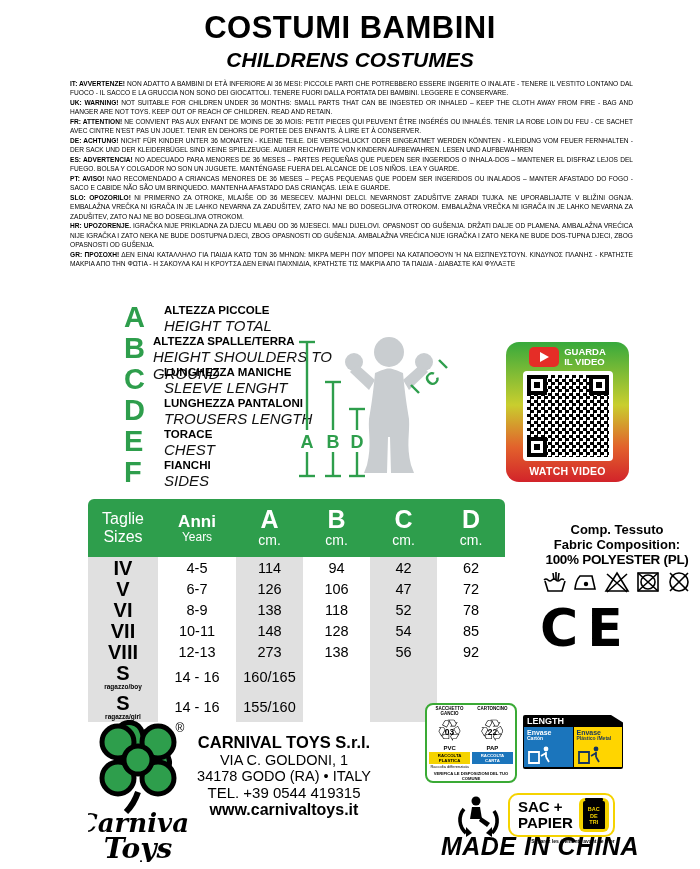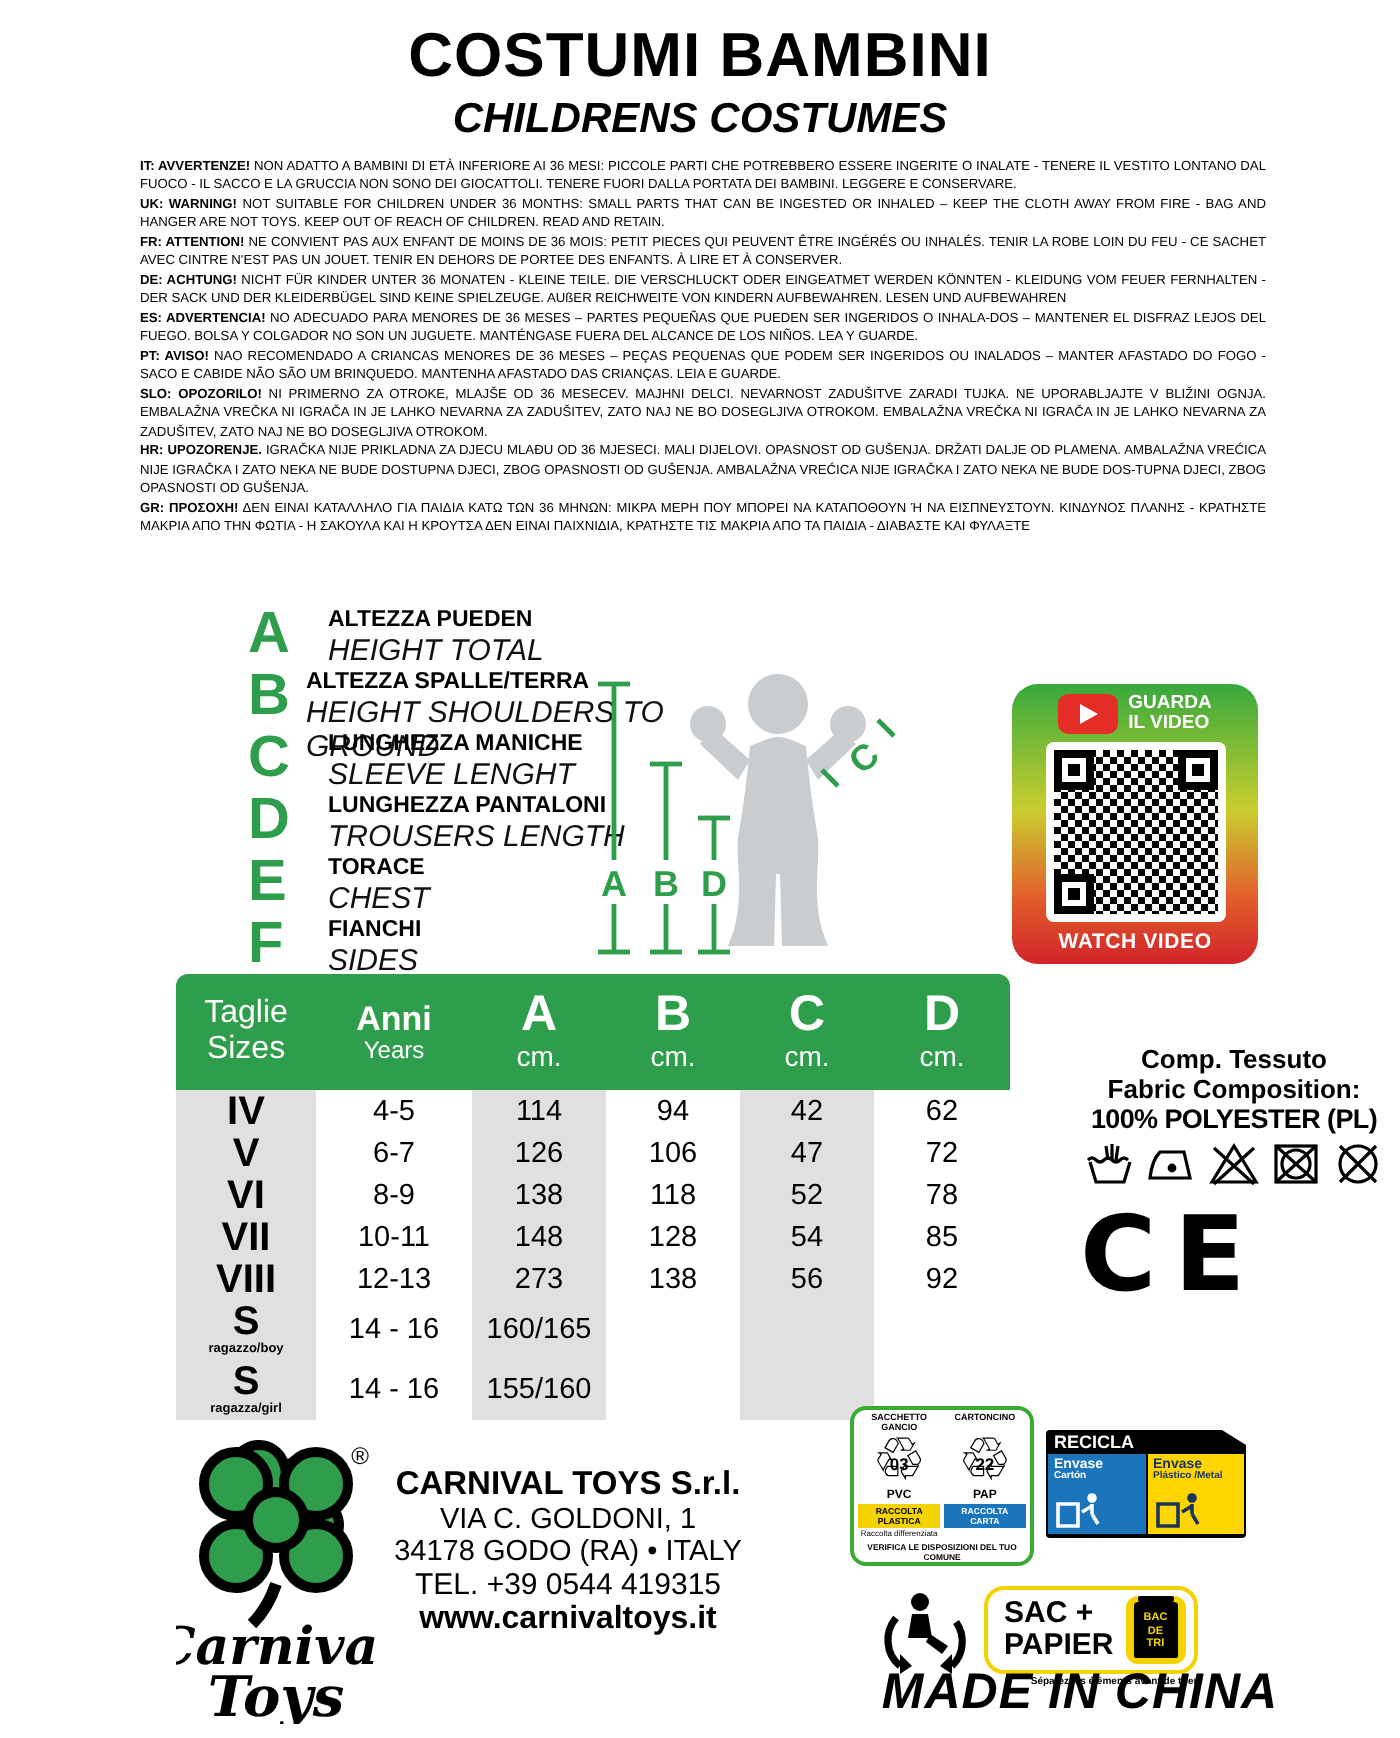--- a/index.html
+++ b/index.html
@@ -41,21 +41,21 @@
   .qr-noise { position:relative; width:82px; height:82px;
               background-image:repeating-conic-gradient(#000 0% 25%, #fff 0% 50%); background-size:7px 7px; }
   .finder { position:absolute; width:20px; height:20px; background:#fff; border:4px solid #000; }
   .finder:after { content:""; position:absolute; left:3px; top:3px; width:6px; height:6px; background:#000; }
   .f-tl { left:0; top:0; } .f-tr { right:0; top:0; } .f-bl { left:0; bottom:0; }
   .qr-footer { color:#fff; font-weight:800; font-size:10.5px; margin-top:4px; letter-spacing:.3px; }
 
   
   .size-table { position:absolute; left:88px; top:487px; width:417px; }
   .thead { display:grid; grid-template-columns:70px 78px 67px 67px 67px 68px; background:#2E9E4C; color:#fff;
-           border-radius:6px 6px 0 0; height:58px; align-items:center; text-align:center; }
+           border-radius:6px 6px 0 0; height:58px; align-items:center; text-align:center;margin-top:12px; }
   .th-sizes { font-size:16px; line-height:1.15; font-weight:400; }
   .th-anni b { font-size:17px; } .th-anni span { display:block; font-size:12px; margin-top:-2px; }
   .th-letter b { display:block; font-size:25px; line-height:.95; } .th-letter span { display:block; font-size:14px; }
   .tr { display:grid; grid-template-columns:70px 78px 67px 67px 67px 68px; height:21px; align-items:center;
         text-align:center; font-size:14.5px; }
   .tr.s-row { height:30px; }
   .td { height:100%; display:flex; flex-direction:column; align-items:center; justify-content:center; }
   .col-g { background:#E0E0E0; }
   .size-roman { font-weight:bold; font-size:20px; line-height:1; }
   .size-sub { font-size:6.5px; font-weight:bold; line-height:1; margin-top:1px; }
@@ -98,21 +98,21 @@
              clip-path:polygon(0 0, 88% 0, 100% 14%, 100% 100%, 0 100%); padding:1px; }
   .recicla-h { color:#fff; font-weight:800; font-size:9px; padding:0 0 1px 3px; }
   .recicla-body { display:flex; height:40px; gap:1px; }
   .panel { width:50%; padding:2px 3px; position:relative; }
   .panel-blue { background:#1B75BC; color:#fff; }
   .panel-yellow { background:#FFD500; color:#17355E; }
   .panel-t { font-size:7px; font-weight:800; line-height:1.05; }
   .panel-s { font-size:5px; font-weight:bold; line-height:1.05; }
 
   
-  .triman-row { position:absolute; left:440px; top:793px; display:flex; align-items:flex-start; gap:6px; }
+  .triman-row { position:absolute; left:456px; top:793px; display:flex; align-items:flex-start; gap:6px; }
   .sac-badge { border:2px solid #F5D300; border-radius:10px; background:#fff; display:flex; align-items:center;
                padding:3px 4px 3px 8px; gap:6px; }
   .sac-text { font-size:15px; font-weight:800; line-height:1.05; }
   .bac { width:30px; height:34px; background:#F5D300; border-radius:6px; display:flex; align-items:center; justify-content:center; }
   .bac-bin { width:22px; height:28px; background:#000; border-radius:2px 2px 1px 1px; color:#F5D300; font-size:5.5px;
              font-weight:800; text-align:center; line-height:1.2; padding-top:5px; position:relative; }
   .bac-bin:before { content:""; position:absolute; top:-3px; left:2px; right:2px; height:3px; background:#000; border-radius:1px; }
   .sac-note { font-size:5px; font-weight:bold; text-align:right; margin-top:1px; }
   .made-in { position:absolute; left:420px; top:832px; width:240px; text-align:center;
              font-size:25px; font-weight:800; font-style:italic; letter-spacing:.5px; }
@@ -136,21 +136,21 @@
     <p><b>PT: AVISO!</b><span> NAO RECOMENDADO A CRIANCAS MENORES DE 36 MESES – PEÇAS PEQUENAS QUE PODEM SER INGERIDOS OU INALADOS – MANTER AFASTADO DO FOGO - SACO E CABIDE NÃO SÃO UM BRINQUEDO. MANTENHA AFASTADO DAS CRIANÇAS. LEIA E GUARDE.</span></p>
     <p><b>SLO: OPOZORILO!</b><span> NI PRIMERNO ZA OTROKE, MLAJŠE OD 36 MESECEV. MAJHNI DELCI. NEVARNOST ZADUŠITVE ZARADI TUJKA. NE UPORABLJAJTE V BLIŽINI OGNJA. EMBALAŽNA VREČKA NI IGRAČA IN JE LAHKO NEVARNA ZA ZADUŠITEV, ZATO NAJ NE BO DOSEGLJIVA OTROKOM. EMBALAŽNA VREČKA NI IGRAČA IN JE LAHKO NEVARNA ZA ZADUŠITEV, ZATO NAJ NE BO DOSEGLJIVA OTROKOM.</span></p>
     <p><b>HR: UPOZORENJE.</b><span> IGRAČKA NIJE PRIKLADNA ZA DJECU MLAĐU OD 36 MJESECI. MALI DIJELOVI. OPASNOST OD GUŠENJA. DRŽATI DALJE OD PLAMENA. AMBALAŽNA VREĆICA NIJE IGRAČKA I ZATO NEKA NE BUDE DOSTUPNA DJECI, ZBOG OPASNOSTI OD GUŠENJA. AMBALAŽNA VREĆICA NIJE IGRAČKA I ZATO NEKA NE BUDE DOS-TUPNA DJECI, ZBOG OPASNOSTI OD GUŠENJA.</span></p>
     <p><b>GR: ΠΡΟΣΟΧΗ!</b><span> ΔΕΝ ΕΙΝΑΙ ΚΑΤΑΛΛΗΛΟ ΓΙΑ ΠΑΙΔΙΑ ΚΑΤΩ ΤΩΝ 36 ΜΗΝΩΝ: ΜΙΚΡΑ ΜΕΡΗ ΠΟΥ ΜΠΟΡΕΙ ΝΑ ΚΑΤΑΠΟΘΟΥΝ Ή ΝΑ ΕΙΣΠΝΕΥΣΤΟΥΝ. ΚΙΝΔΥΝΟΣ ΠΛΑΝΗΣ - ΚΡΑΤΗΣΤΕ ΜΑΚΡΙΑ ΑΠΟ ΤΗΝ ΦΩΤΙΑ - Η ΣΑΚΟΥΛΑ ΚΑΙ Η ΚΡΟΥΤΣΑ ΔΕΝ ΕΙΝΑΙ ΠΑΙΧΝΙΔΙΑ, ΚΡΑΤΗΣΤΕ ΤΙΣ ΜΑΚΡΙΑ ΑΠΟ ΤΑ ΠΑΙΔΙΑ - ΔΙΑΒΑΣΤΕ ΚΑΙ ΦΥΛΑΞΤΕ</span></p>
   </div>
 
   <div class="legend">
     <div class="legend-row">
       <div class="legend-letter">A</div>
       <div class="legend-texts">
-          <div class="legend-it">ALTEZZA PUEDEN</div>
+          <div class="legend-it">ALTEZZA PICCOLE</div>
           <div class="legend-en">HEIGHT TOTAL</div>
         </div>
     </div>
     <div class="legend-row">
       <div class="legend-letter">B</div>
       <div class="legend-texts">
           <div class="legend-it">ALTEZZA SPALLE/TERRA</div>
           <div class="legend-en">HEIGHT SHOULDERS TO GROUND</div>
         </div>
     </div>
@@ -405,21 +405,21 @@
           <div class="rec-num">22</div>
         </div>
         <div class="rec-mat">PAP</div>
         <div class="chip chip-blue">RACCOLTA CARTA</div>
       </div>
     </div>
     <div class="rec-footer">VERIFICA LE DISPOSIZIONI DEL TUO COMUNE</div>
   </div>
 
   <div class="recicla">
-    <div class="recicla-h">RECICLA</div>
+    <div class="recicla-h">LENGTH</div>
     <div class="recicla-body">
       <div class="panel panel-blue">
         <div class="panel-t">Envase</div>
         <div class="panel-s">Cartón</div>
         <svg width="26" height="20" viewBox="0 0 26 20" style="position:absolute;left:3px;bottom:2px">
           <g stroke="#fff" stroke-width="1.8" fill="none">
             <path d="M2,7 L12,7 L12,18 L2,18 Z"></path>
             <circle cx="19" cy="4" r="2.4" fill="#fff" stroke="none"></circle>
             <path d="M19,7 L19,12 M19,8 L14,11 M19,12 L22,17"></path>
           </g>

